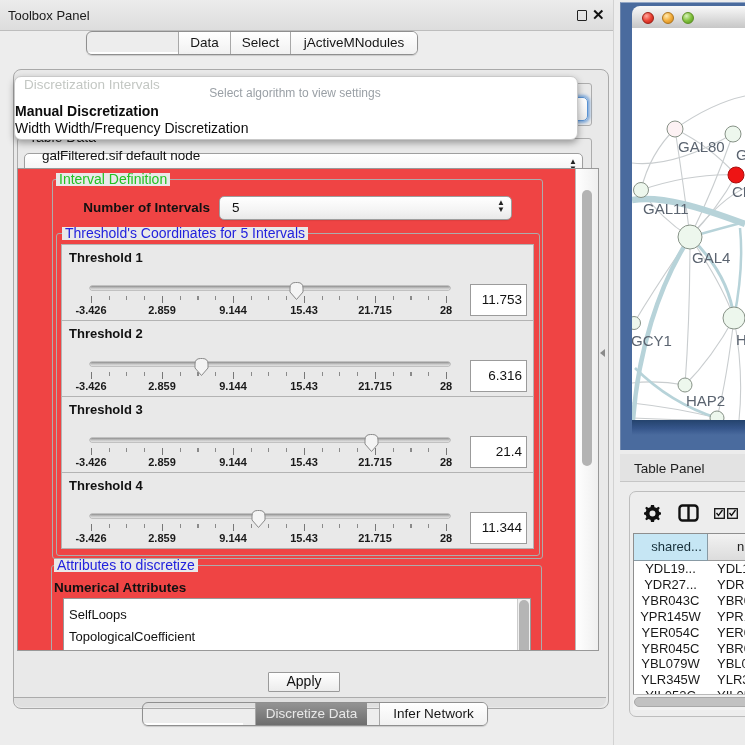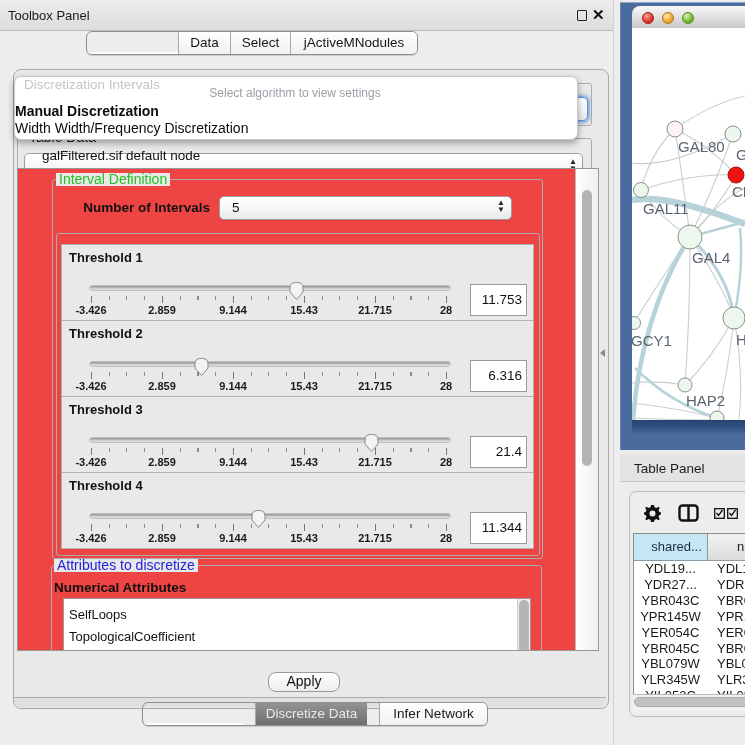--- a/index.html
+++ b/index.html
@@ -74,20 +74,21 @@
 
   <div class="abs" style="left:57px;top:31px;width:135px;text-align:right;font-size:13.5px;font-weight:bold;color:#111;">Number of Intervals</div>
   <div class="combo" style="left:201px;top:27px;width:291px;height:22px;"></div>
   <div class="combotxt" style="left:214px;top:31px;">5</div>
   <div class="arrows" style="left:479px;top:30px;">
       <div>▲</div>
       <div>▼</div>
     </div>
 
   <div class="grp" style="left:38px;top:64px;width:482px;height:321px;"></div>
+  <div class="grptitle" style="left:44px;top:58px;color:#2222dd;">Threshold's Coordinates for 5 Intervals</div>
 
   <div class="thbox" style="top:75px;left:43px;">
     <div class="thtitle">Threshold 1</div>
     <div class="track"></div>
       <div class="minor"></div>
       <div class="major"></div>
     <div class="tlab" style="left:4px;">-3.426</div>
     <div class="tlab" style="left:75px;">2.859</div>
     <div class="tlab" style="left:146px;">9.144</div>
     <div class="tlab" style="left:217px;">15.43</div>
@@ -156,21 +157,21 @@
   <div class="abs" style="left:45px;top:429px;width:466px;height:80px;background:#fff;border:1px solid #999;">
      <div style="font-size:13px;color:#111;padding:5px 0 0 5px;line-height:22px;">SelfLoops<br>TopologicalCoefficient<br>BetweennessCentrality</div>
      <div class="abs" style="right:0;top:0;width:12px;height:80px;background:#f0f0f0;border-left:1px solid #ccc;"></div>
      <div class="abs" style="right:1px;top:1px;width:10px;height:70px;background:#b5b5b5;border-radius:5px;"></div>
   </div>
 
   <div class="abs" style="left:557px;top:0;width:22px;height:481px;background:linear-gradient(to right,#ffffff,#efefef);border-left:1px solid #bbb;"></div>
   <div class="abs" style="left:564px;top:21px;width:10px;height:276px;background:#b3b3b3;border-radius:5px;"></div>
 </div>
 
-<div class="abs" style="left:268px;top:672px;width:70px;height:18px;border:1px solid #9a9a9a;border-radius:8px;
+<div class="abs" style="left:268px;top:672px;width:70px;height:18px;border:1px solid #9a9a9a;border-radius:1px;
  background:linear-gradient(#ffffff,#ececec);text-align:center;line-height:17px;font-size:14px;color:#111;">Apply</div>
 
 <div class="abs" style="left:14px;top:697px;width:592px;height:9px;background:#e0e0e0;border-top:1px solid #ababab;border-radius:0 0 8px 8px;"></div>
 <div class="seg" style="left:142px;top:702px;gap:12px;">
  <div style="width:100px;">Impute Data</div>
  <div class="sel" style="width:111px;">Discretize Data</div>
  <div style="width:107px;">Infer Network</div>
 </div>
 <div class="abs" style="left:613px;top:0;width:1px;height:745px;background:#d2d2d2;"></div>
 

